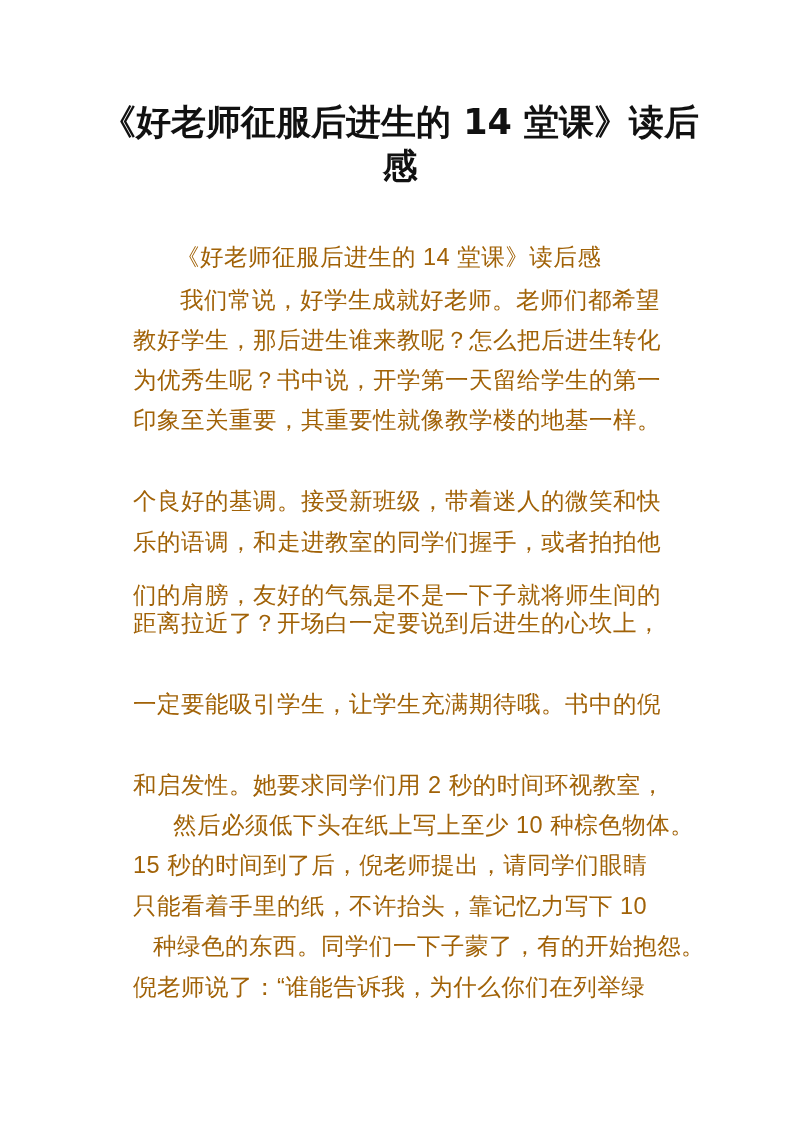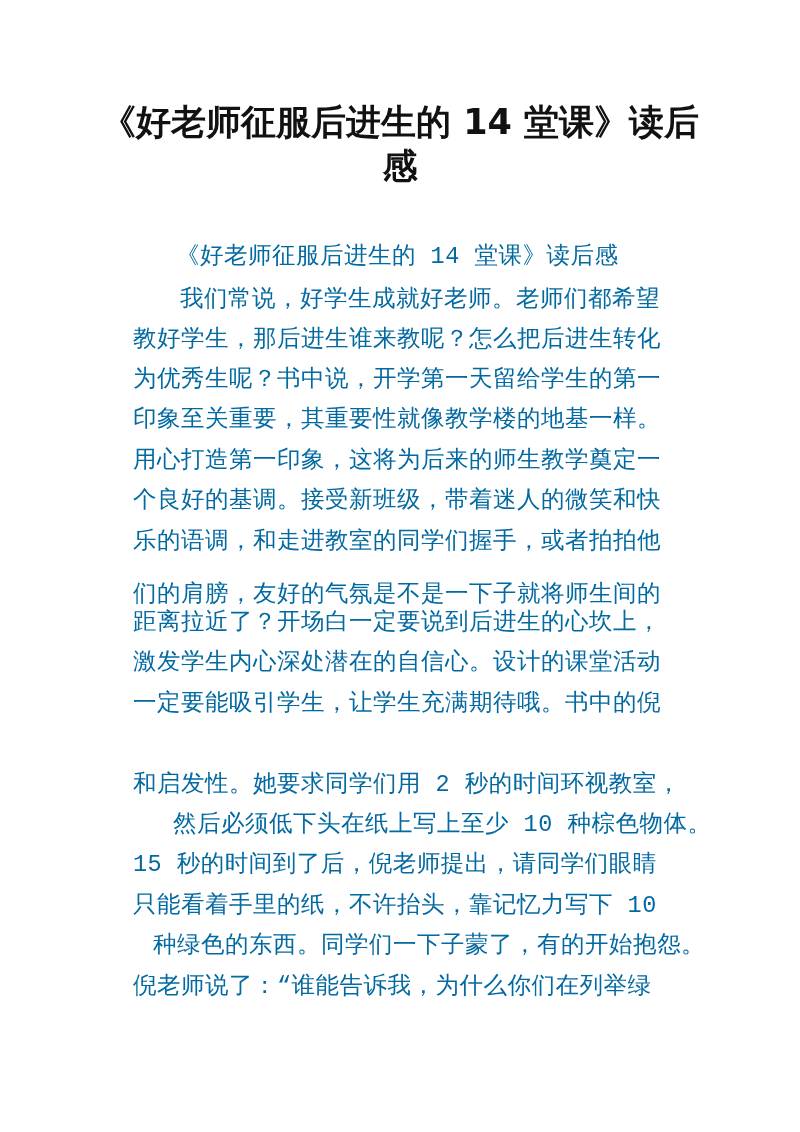--- a/index.html
+++ b/index.html
@@ -7,46 +7,44 @@
   .page { position: absolute; left: 0; top: 0; width: 657px; height: 1132px; background: #ffffff; padding-left: 8px; }
   .title {
     position: absolute; left: 100px; width: 600px; text-align: center;
     font-family: "DejaVu Sans", sans-serif; font-weight: bold;
     font-size: 35px; color: #111111; line-height: 44px; margin: 0;
   }
   .title .t1 { display: block; }
   .title .t2 { display: block; }
   .line {
     position: absolute; white-space: nowrap;
-    font-family: Liberation Mono, monospace; font-size: 23.5px;
-    color: #0369a1; line-height: 30px; letter-spacing: 0.5px;
+    font-family: Liberation Sans, sans-serif; font-size: 23.5px;
+    color: #a16207; line-height: 30px; letter-spacing: 0.5px;
   }
 </style>
 </head>
 <body>
 
 <div class="page">
 
   <h1 class="title" style="top:100px;">
     <span class="t1">《好老师征服后进生的 14 堂课》读后</span>
     <span class="t2">感</span>
   </h1>
 
   <div class="line" style="left:176px; top:242px;">《好老师征服后进生的 14 堂课》读后感</div>
 
   <div class="line" style="left:180px; top:285px;">我们常说，好学生成就好老师。老师们都希望</div>
   <div class="line" style="left:133px; top:325px;">教好学生，那后进生谁来教呢？怎么把后进生转化</div>
   <div class="line" style="left:133px; top:365px;">为优秀生呢？书中说，开学第一天留给学生的第一</div>
   <div class="line" style="left:133px; top:405px;">印象至关重要，其重要性就像教学楼的地基一样。</div>
-  <div class="line" style="left:133px; top:446px;">用心打造第一印象，这将为后来的师生教学奠定一</div>
   <div class="line" style="left:133px; top:486px;">个良好的基调。接受新班级，带着迷人的微笑和快</div>
   <div class="line" style="left:133px; top:527px;">乐的语调，和走进教室的同学们握手，或者拍拍他</div>
   <div class="line" style="left:133px; top:580px;">们的肩膀，友好的气氛是不是一下子就将师生间的</div>
   <div class="line" style="left:133px; top:608px;">距离拉近了？开场白一定要说到后进生的心坎上，</div>
-  <div class="line" style="left:133px; top:648px;">激发学生内心深处潜在的自信心。设计的课堂活动</div>
   <div class="line" style="left:133px; top:689px;">一定要能吸引学生，让学生充满期待哦。书中的倪</div>
   <div class="line" style="left:133px; top:770px;">和启发性。她要求同学们用 2 秒的时间环视教室，</div>
   <div class="line" style="left:133px; top:810px;margin-left:40px;">然后必须低下头在纸上写上至少 10 种棕色物体。</div>
   <div class="line" style="left:133px; top:836px;margin-top:14px;">15 秒的时间到了后，倪老师提出，请同学们眼睛</div>
   <div class="line" style="left:133px; top:891px;">只能看着手里的纸，不许抬头，靠记忆力写下 10</div>
   <div class="line" style="left:133px; top:931px;margin-left:20px;">种绿色的东西。同学们一下子蒙了，有的开始抱怨。</div>
   <div class="line" style="left:133px; top:972px;">倪老师说了：“谁能告诉我，为什么你们在列举绿</div>
   <div class="line" style="left:133px; top:1012px;"></div>
 
 </div>

